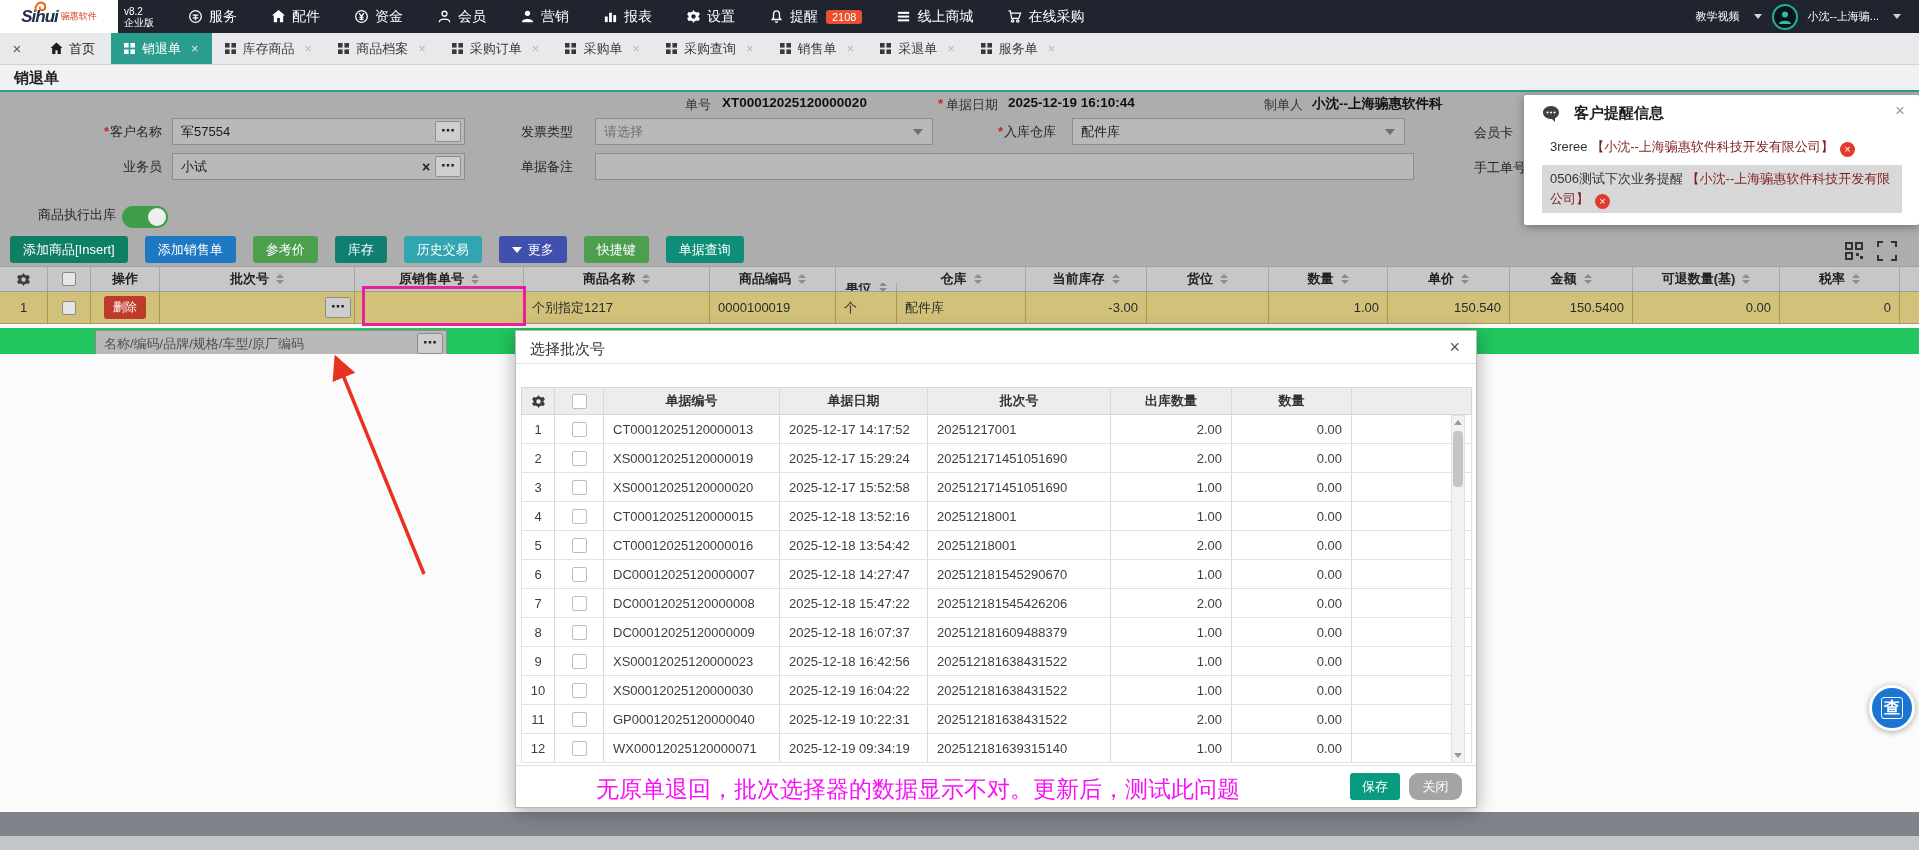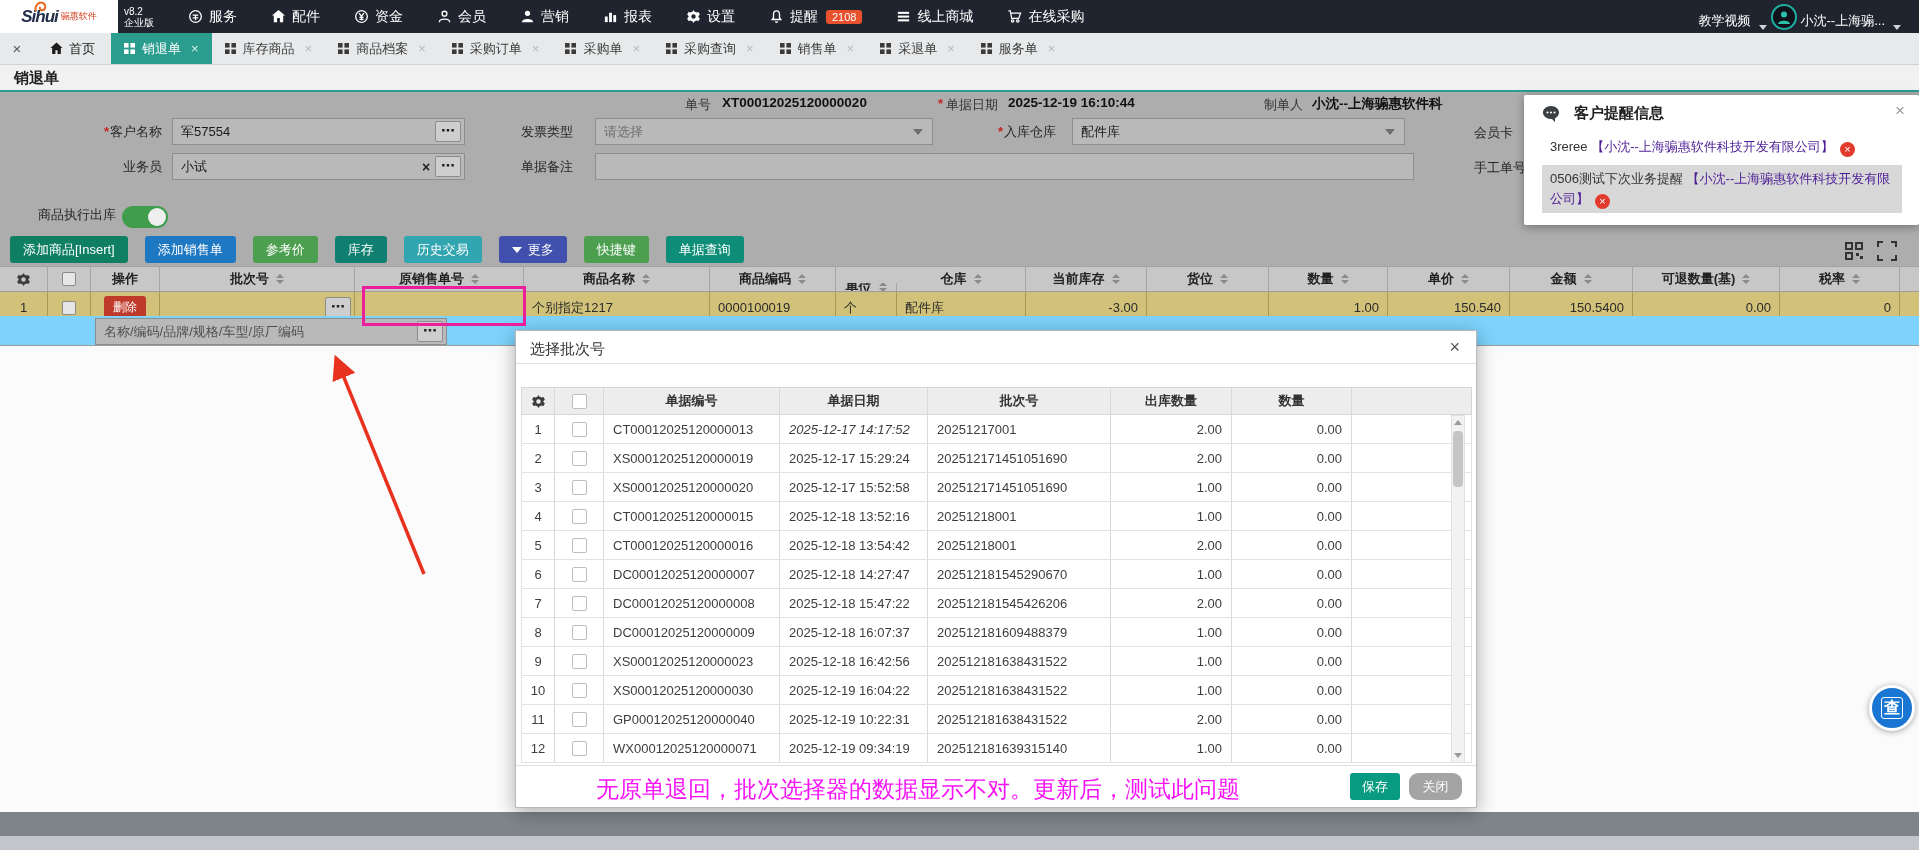--- a/index.html
+++ b/index.html
@@ -11,21 +11,21 @@
   #navbar{position:absolute;left:0;top:0;width:1919px;height:33px;background:#20242e;display:flex;align-items:center;color:#fff}
   #logo{width:118px;height:33px;background:#fff;display:flex;align-items:center;justify-content:center;gap:3px;position:relative}
   #logo .swirl{position:absolute;left:34px;top:1px}
   .logo-main{font-weight:bold;font-style:italic;font-size:17px;color:#232e4a;letter-spacing:-1px}
   .logo-sub{font-size:9px;color:#d43c1e;line-height:1}
   .ver{display:flex;flex-direction:column;font-size:10px;line-height:11px;margin:0 8px 0 6px;color:#fff}
   #nav-menu{display:flex;align-items:center;gap:34px;margin-left:26px}
   .nav-item{display:flex;align-items:center;gap:6px;font-size:14px;cursor:pointer;white-space:nowrap}
   .nav-ic svg{width:15px;height:15px}
   .nav-badge{background:#e8502e;color:#fff;font-size:11px;border-radius:3px;padding:1px 6px;margin-left:2px}
-  #nav-right{margin-left:auto;display:flex;align-items:flex-end;gap:4px;padding-right:18px;font-size:13px}
+  #nav-right{margin-left:auto;display:flex;align-items:center;gap:10px;padding-right:18px;font-size:11px}
   .caret-down{display:inline-block;width:0;height:0;border-left:4px solid transparent;border-right:4px solid transparent;border-top:5px solid #cfd2d8;margin-left:4px}
   #avatar{width:26px;height:26px;border-radius:50%;background:#0f1218;border:2px solid #1fae9f;display:flex;align-items:center;justify-content:center}
 
   
   #tabbar{position:absolute;left:0;top:33px;width:1919px;height:32px;background:#e7e9eb;display:flex;align-items:stretch;border-bottom:1px solid #cfd1d3}
   .tab-lead-x{width:34px;display:flex;align-items:center;justify-content:center;color:#555;font-size:15px;cursor:pointer}
   #tab-home{display:flex;align-items:center;gap:6px;padding:0 16px;color:#1c1c1c;cursor:pointer}
   .tab{display:flex;align-items:center;gap:7px;padding:0 13px;color:#3c3c3c;font-size:13px;cursor:pointer;white-space:nowrap}
   .tab .tab-ic svg{width:11px;height:11px;fill:#3a3a3a}
   .tab .tab-x{color:#b7babd;font-size:13px;margin-left:3px}
@@ -68,21 +68,21 @@
   #grid-row .gcell{border-right:1px solid rgba(90,80,30,.35);color:#2b2b2b}
   .gcell.al{justify-content:flex-start;padding-left:8px}
   .gcell.ar{justify-content:flex-end;padding-right:8px}
   .ghead{font-weight:600;color:#222}
   .sort{display:inline-flex;flex-direction:column;gap:2px;margin-left:4px}
   .sort i{width:0;height:0;border-left:4px solid transparent;border-right:4px solid transparent}
   .sort .up{border-bottom:4px solid #8b8b8b}
   .sort .dn{border-top:4px solid #8b8b8b}
   .cbx{width:14px;height:14px;background:#e6e6e6;border:1px solid #8a8a8a;border-radius:2px}
   .del-btn{background:#c03a2b;color:#fff;border:none;border-radius:3px;font-size:12px;padding:3px 9px;cursor:pointer;font-family:inherit}
-  #search-row{position:absolute;left:0;top:316px;width:1919px;height:30px;background:#7dd3fc;border-bottom:1px solid #9b9b9b}
+  #search-row{position:absolute;left:0;top:328px;width:1919px;height:30px;background:#22c55e;border-bottom:1px solid #9b9b9b}
   #search-fld{left:95px;top:2px;width:352px}
   #search-fld .val{color:#4f4f4f}
 
   
   #workspace{position:absolute;left:0;top:354px;width:1919px;height:458px;background:#fbfbfb}
   #bottombar{position:absolute;left:0;top:812px;width:1919px;height:24px;background:#7f848b}
   #bottombar2{position:absolute;left:0;top:836px;width:1919px;height:14px;background:#c3c7cb}
 
   
   #modal{position:absolute;left:515px;top:330px;width:962px;height:478px;background:#fff;border:1px solid #b9b9b9;box-shadow:0 4px 18px rgba(0,0,0,.32)}
@@ -108,21 +108,21 @@
   #modal-note{position:absolute;left:80px;top:8px;font-size:23px;color:#f711f7;white-space:nowrap}
   #btn-save{position:absolute;right:76px;top:7px;width:50px;height:27px;background:#089b82;color:#fff;border:none;border-radius:3px;font-size:13px;cursor:pointer;font-family:inherit}
   #btn-close{position:absolute;right:14px;top:7px;width:53px;height:27px;background:#a4a4a4;color:#fff;border:none;border-radius:9px;font-size:13px;cursor:pointer;font-family:inherit}
 
   
   #notice-panel{position:absolute;left:1524px;top:95px;width:395px;height:130px;background:#fff;box-shadow:0 2px 10px rgba(0,0,0,.35);border-radius:2px}
   #notice-head{position:absolute;left:18px;top:9px;display:flex;align-items:center;gap:14px;font-size:15px;font-weight:bold;color:#222}
   #notice-x{position:absolute;right:14px;top:6px;font-size:17px;color:#9a9a9a;cursor:pointer}
   #notice-list{position:absolute;left:18px;top:38px;width:360px}
   .notice{font-size:13px;line-height:20px;padding:4px 8px;color:#333}
-  .notice .n-co{color:#4c1d95}
+  .notice .n-co{color:#7f1d1d}
   .notice.hl{background:#d8d8d8;margin-top:4px}
   .rm{display:inline-block;width:15px;height:15px;border-radius:50%;background:#e23b2e;color:#fff;font-size:11px;line-height:15px;text-align:center;vertical-align:-2px;margin-left:6px;cursor:pointer}
 
   
   #anno-rect{position:absolute;left:362px;top:286px;width:164px;height:40px;border:3px solid #ec1f9b;z-index:60;pointer-events:none}
   #anno-arrow{position:absolute;left:300px;top:340px;z-index:60;pointer-events:none}
 
   
   #fab{position:absolute;left:1869px;top:685px;width:46px;height:46px;border-radius:50%;background:#1976d2;border:3px solid #fff;box-shadow:0 1px 6px rgba(0,0,0,.35);display:flex;align-items:center;justify-content:center;cursor:pointer;z-index:50}
   #fab span{color:#fff;font-size:16px;font-weight:bold;border:1.5px solid #fff;border-radius:3px;padding:0 2px;line-height:20px}
@@ -635,21 +635,21 @@
         <div class="mcell mhead" style="flex-basis: 120px;">数量</div>
         <div class="mcell mhead" style="flex-basis: 107px; border-right: none;"></div>
       </div>
     <div id="modal-tbody">
         <div class="mrow">
           <div class="mcell" style="flex-basis: 33px;">1</div>
           <div class="mcell" style="flex-basis: 49px;">
             <span class="mcbx"></span>
           </div>
           <div class="mcell al" style="flex-basis: 176px;">CT00012025120000013</div>
-          <div class="mcell al" style="flex-basis: 148px; font-style: italic;">2025-12-17 14:17:52</div>
+          <div class="mcell al" style="flex-basis: 148px;">2025-12-17 14:17:52</div>
           <div class="mcell al" style="flex-basis: 183px;">20251217001</div>
           <div class="mcell ar" style="flex-basis: 121px;">2.00</div>
           <div class="mcell ar" style="flex-basis: 120px;">0.00</div>
           <div class="mcell" style="flex-basis: 107px; border-right: none;"></div>
         </div>
         <div class="mrow">
           <div class="mcell" style="flex-basis: 33px;">2</div>
           <div class="mcell" style="flex-basis: 49px;">
             <span class="mcbx"></span>
           </div>

